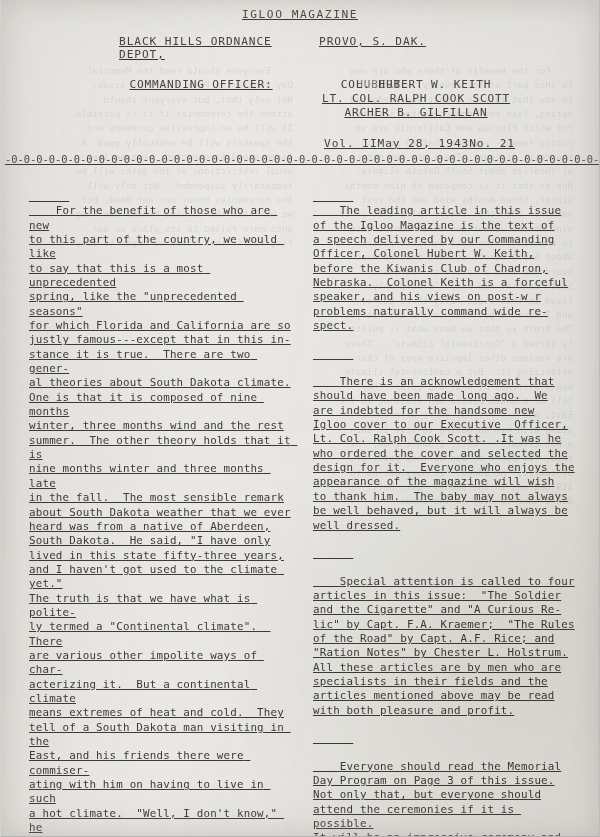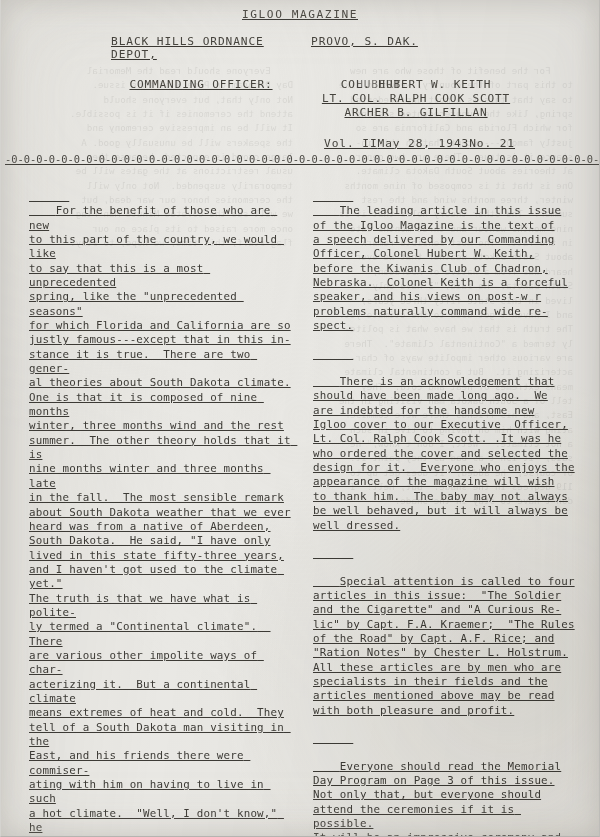--- a/index.html
+++ b/index.html
@@ -94,21 +94,21 @@
     margin-bottom: 14px;
   }
   .depot-row {
     display: flex;
     font-size: 11.2px;
     letter-spacing: 0.9px;
     color: #45433d;
     padding-left: 110px;
     margin-bottom: 17px;
   }
-  .depot-left { width: 200px; }
+  .depot-left { width: 200px; margin-left: 8px; }
   .depot-right { }
 
   .officers {
     display: flex;
     font-size: 11.1px;
     letter-spacing: 0.85px;
     color: #45433d;
     padding-left: 110px;
     margin-bottom: 16px;
   }

